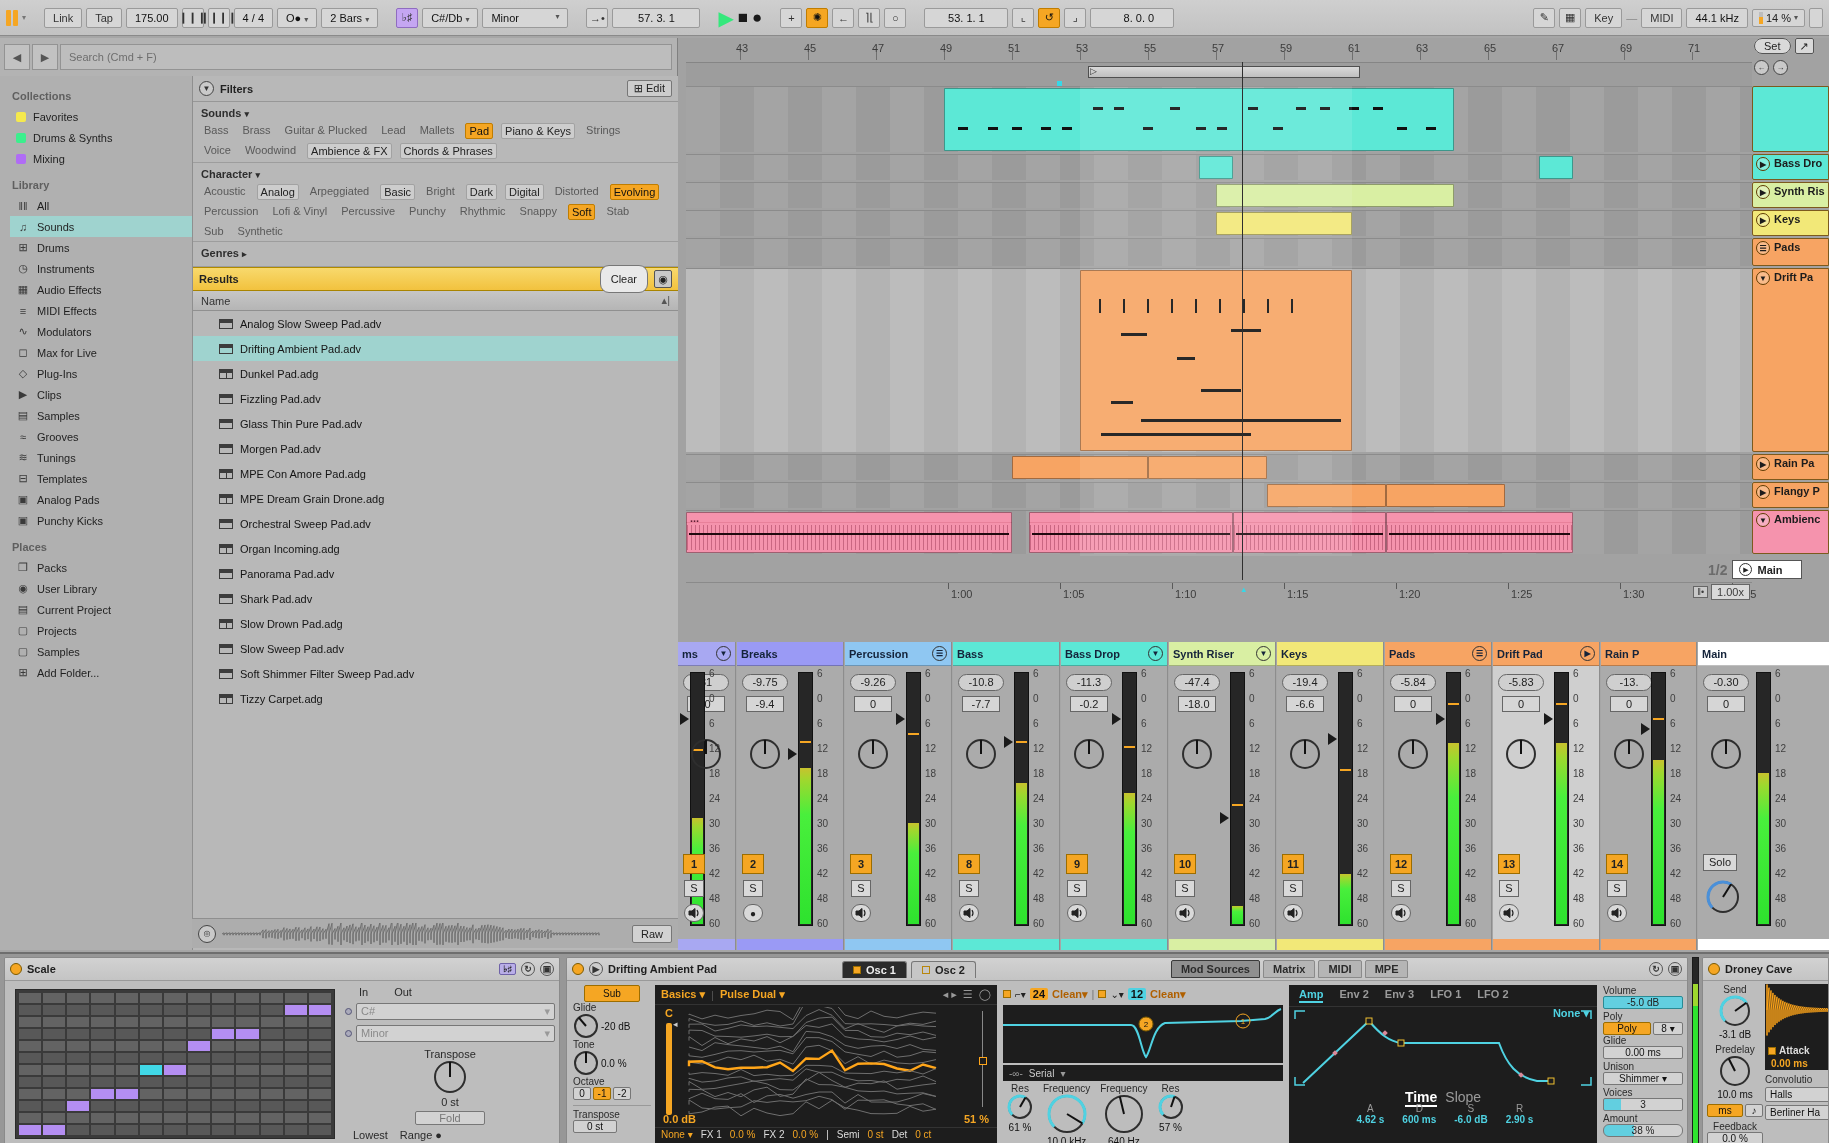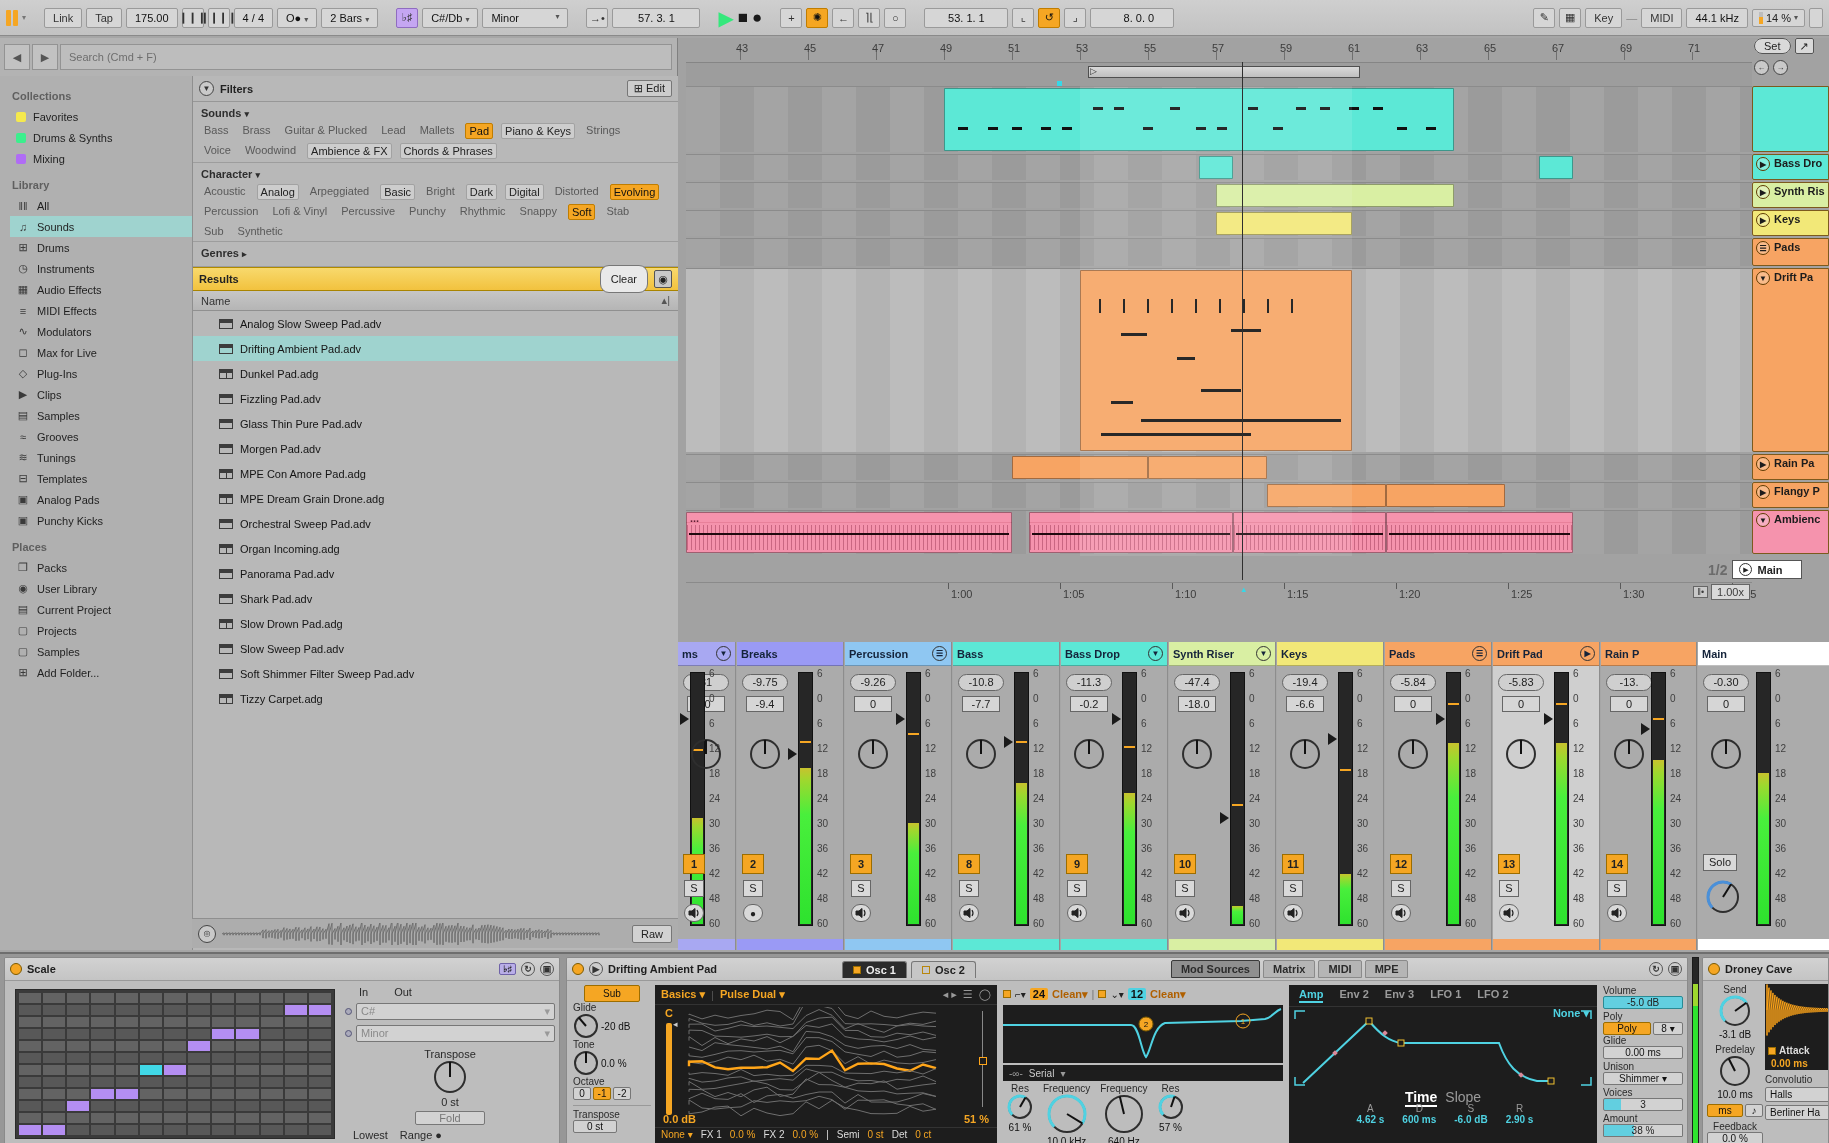--- a/index.html
+++ b/index.html
@@ -1414,21 +1414,21 @@
             <span class="obtn" style="flex: 1 1 0%;">Poly</span>
             <span class="gbox" style="width: 30px;">8 ▾</span>
           </div>
           <div class="dlabel">Glide</div>
           <div class="gbox" style="margin-bottom: 2px;">0.00 ms</div>
           <div class="dlabel">Unison</div>
           <div class="gbox" style="margin-bottom: 2px;">Shimmer ▾</div>
           <div class="dlabel">Voices</div>
           <div style="border: 1px solid rgb(119, 119, 119); text-align: center; border-radius: 2px; margin-bottom: 2px; background: linear-gradient(90deg, rgb(98, 207, 224) 0px, rgb(98, 207, 224) 22%, rgb(210, 210, 210) 22%);">3</div>
           <div class="dlabel">Amount</div>
-          <div style="border: 1px solid rgb(119, 119, 119); text-align: center; border-radius: 1px; margin-bottom: 2px; background: linear-gradient(90deg, rgb(98, 207, 224) 0px, rgb(98, 207, 224) 38%, rgb(210, 210, 210) 38%);">38 %</div>
+          <div style="border: 1px solid rgb(119, 119, 119); text-align: center; border-radius: 6px; margin-bottom: 2px; background: linear-gradient(90deg, rgb(98, 207, 224) 0px, rgb(98, 207, 224) 38%, rgb(210, 210, 210) 38%);">38 %</div>
         </div>
       </div>
       <div style="position: absolute; left: 1692px; top: 3px; width: 7px; height: 188px; background: linear-gradient(to top, rgb(46, 226, 46) 0px, rgb(46, 226, 46) 74%, rgb(158, 216, 46) 74%, rgb(158, 216, 46) 86%, rgb(38, 38, 38) 86%); border: 1px solid rgb(26, 26, 26);"></div>
       <div class="dcard" style="left: 1702px; width: 127px;">
         <div class="dtitle">
           <span class="led"></span>
           <span>Droney Cave</span>
         </div>
         <div style="position: absolute; left: 4px; top: 26px; width: 56px; text-align: center; font-size: 10px;"><div class="dlabel">Send</div><svg width="32" height="32">
             <circle cx="16" cy="16" r="14" fill="none" stroke="#2e2e2e" stroke-width="2"></circle>

